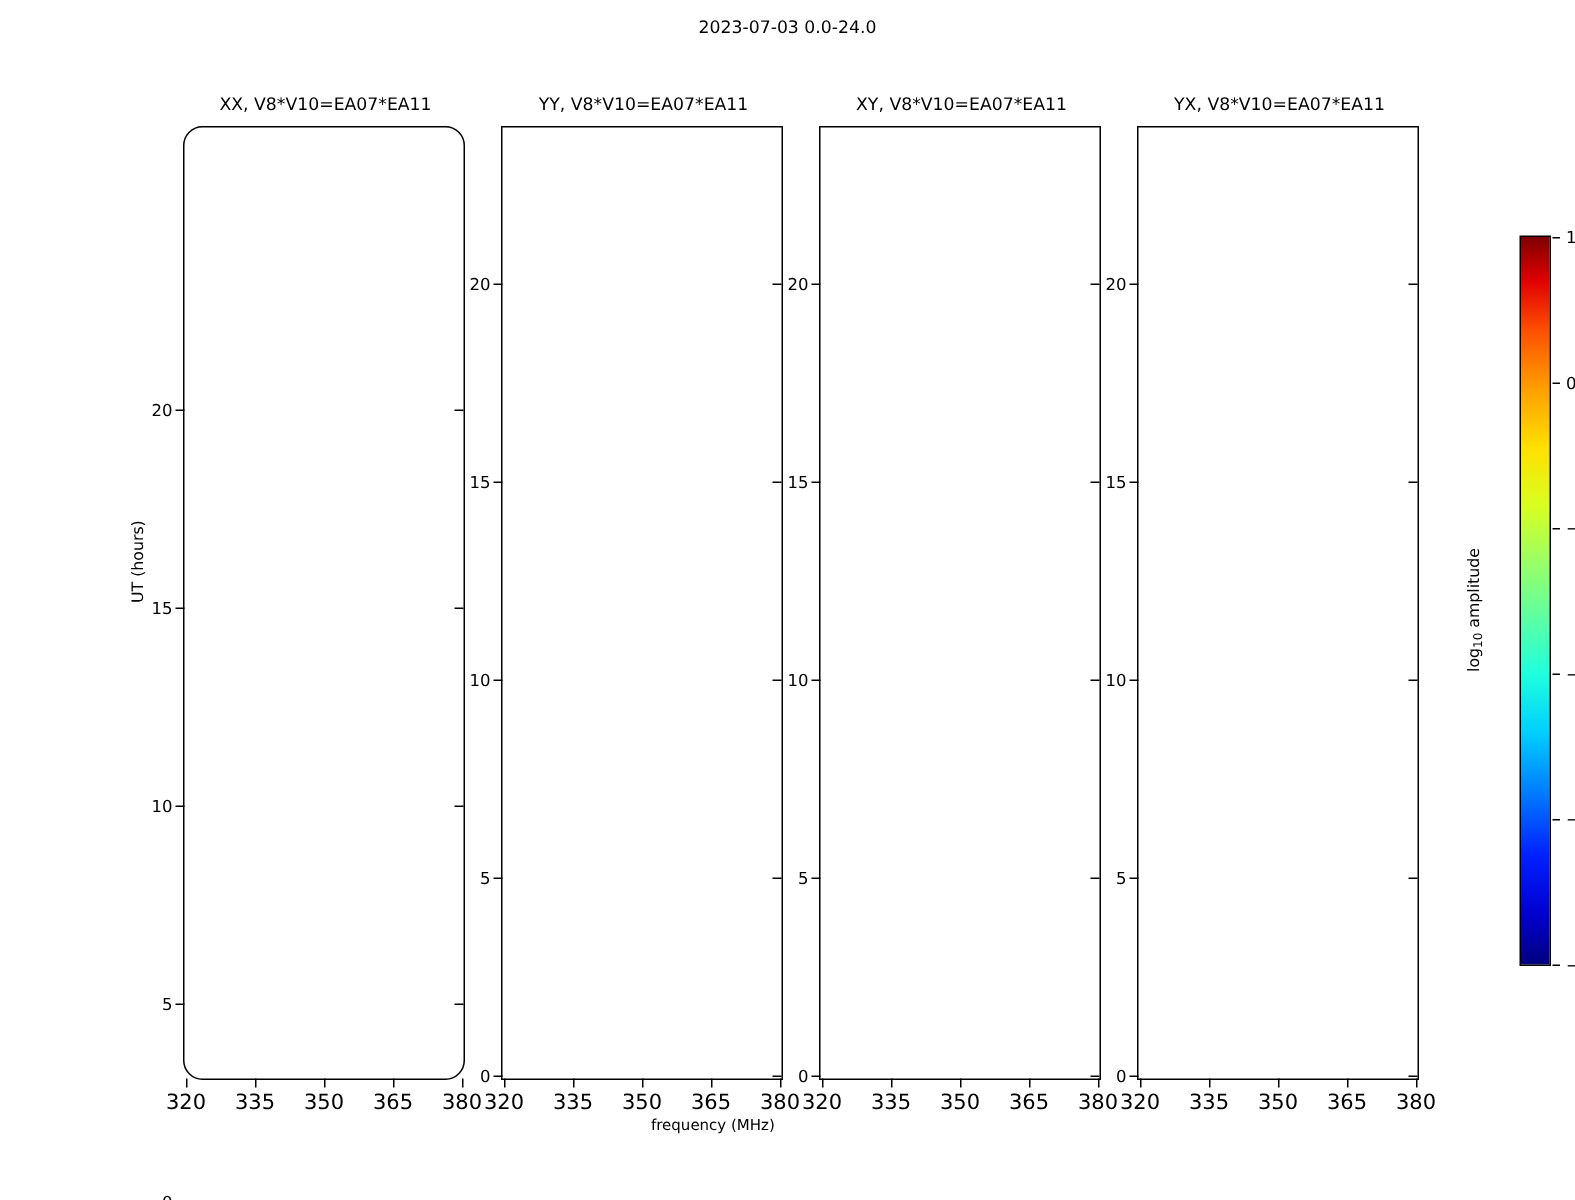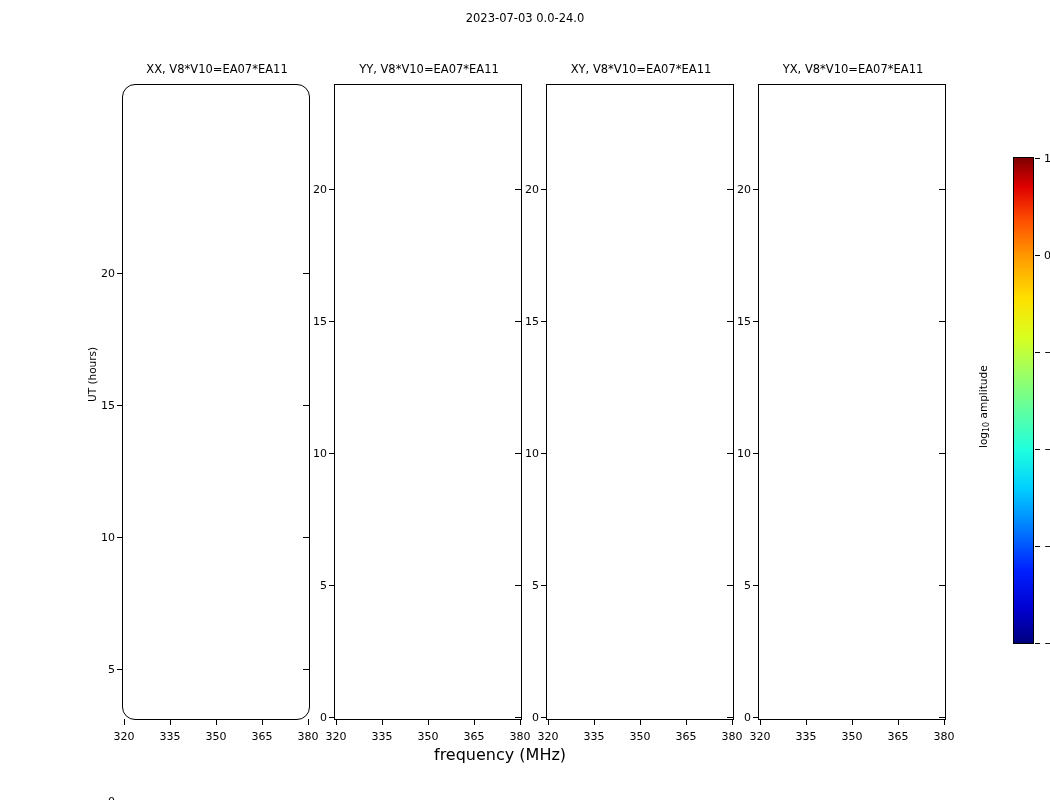--- a/index.html
+++ b/index.html
@@ -79,40 +79,40 @@
     height: 6px;
     width: 0;
     border-left: 1px solid #000;
   }
   .xtick-label {
     position: absolute;
     bottom: -23px;
     width: 40px;
     margin-left: -20px;
     text-align: center;
-    font-size: 11px;
+    font-size: 14px;
     line-height: 1;
     white-space: nowrap;
   }
 
   
   .ylabel {
     position: absolute;
     left: 86px;
     top: 402px;
     font-size: 10.5px;
     transform: rotate(-90deg);
     transform-origin: left top;
     white-space: nowrap;
   }
   .xlabel {
     position: absolute;
     left: 434px;
     top: 745px;
-    font-size: 16px;
+    font-size: 10px;
     white-space: nowrap;
   }
 
   
   .cbar {
     position: absolute;
     left: 1013px;
     top: 157px;
     width: 21px;
     height: 487px;

